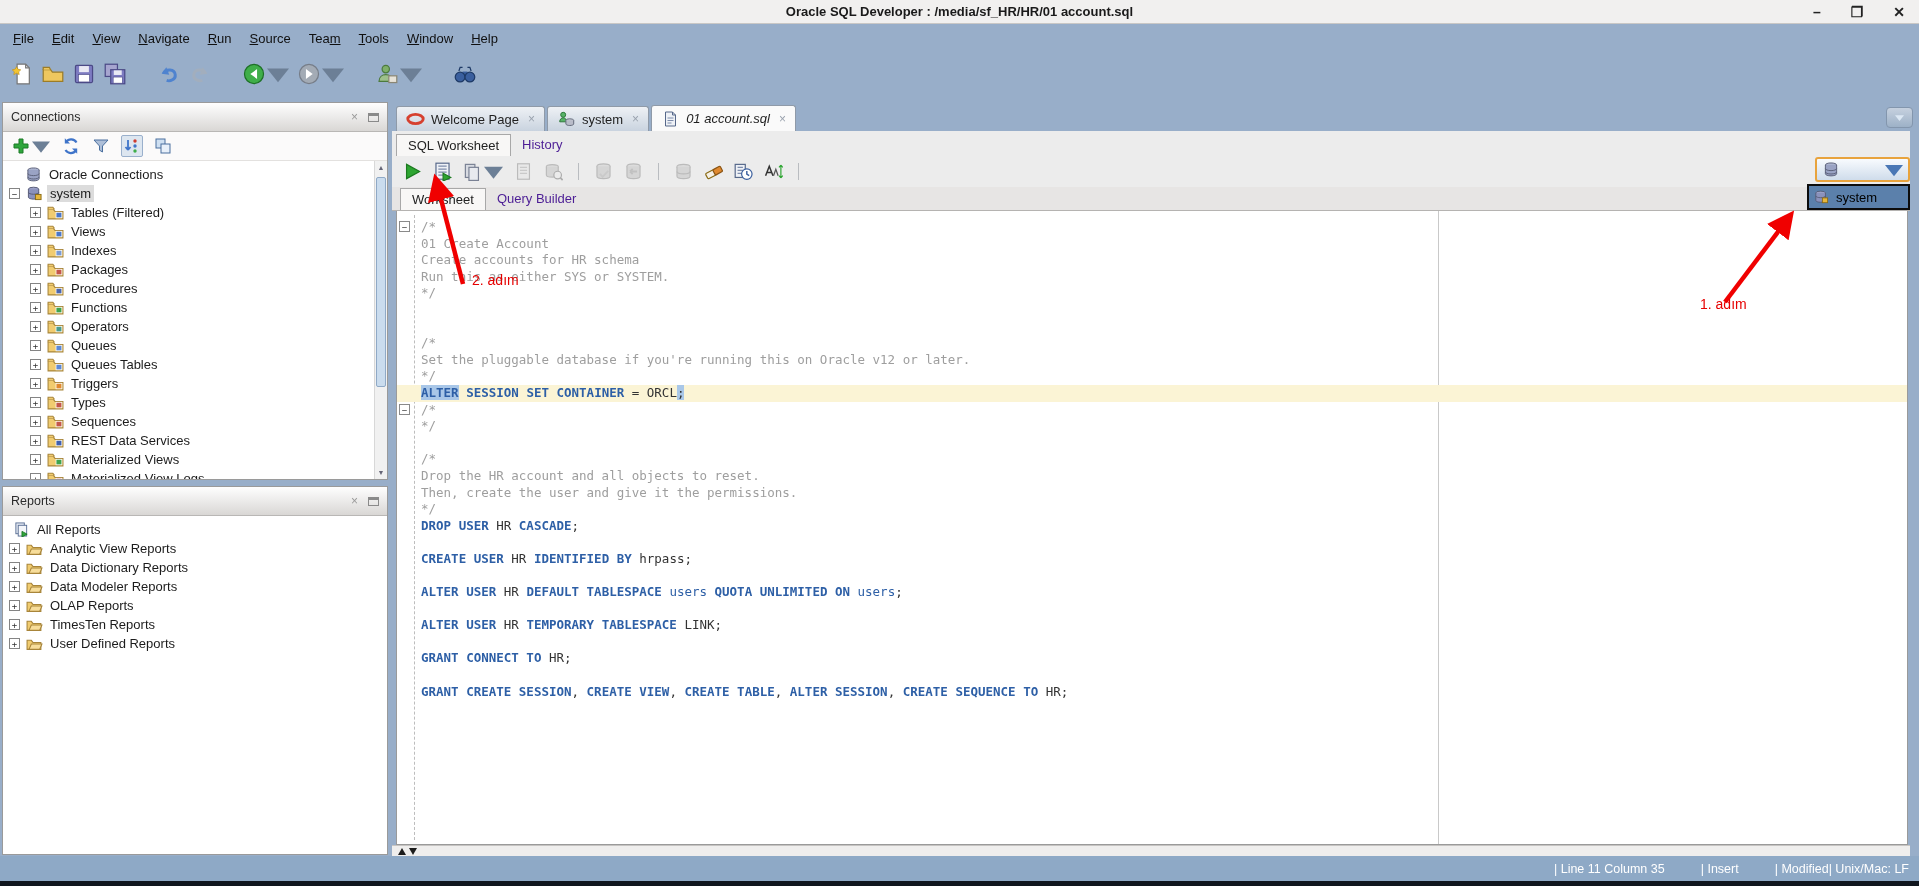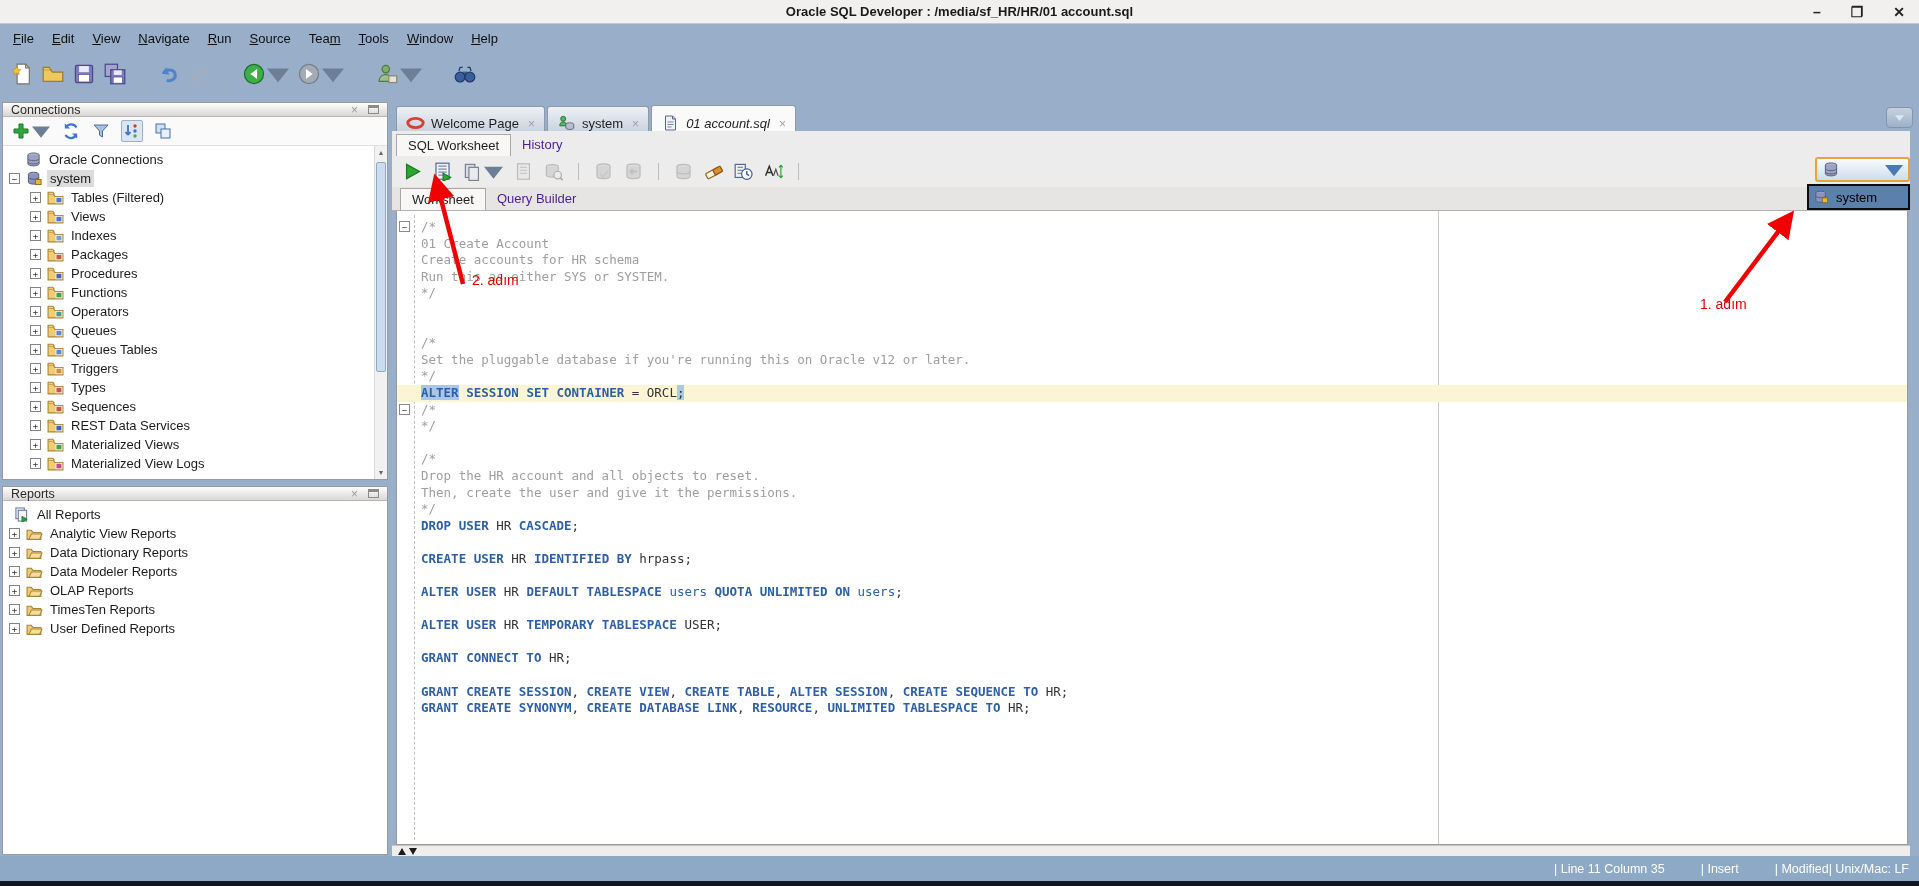--- a/index.html
+++ b/index.html
@@ -20,21 +20,21 @@
 .maintoolbar{position:absolute;left:0;top:53px;width:1919px;height:42px;display:flex;align-items:center;padding-left:10px;gap:7px}
 .maintoolbar .ic{width:22px;height:22px}
 .tbtn{display:inline-flex;align-items:center;gap:2px;padding:1px}
 .tbtn.pressed{background:#dde6f0;border:1px solid #9ab0cc;border-radius:2px}
 .tgap{width:16px}
 .tsep{width:1px;height:17px;background:#b9bcc0;margin:0 5px}
 .chevspan{width:9px;height:7px;display:inline-block}
 
 .connpanel{position:absolute;left:2px;top:102px;width:386px;height:378px;background:#fff;border:1px solid #9a9a9a;display:flex;flex-direction:column}
 .reppanel{position:absolute;left:2px;top:486px;width:386px;height:369px;background:#fff;border:1px solid #9a9a9a;display:flex;flex-direction:column}
-.phead{height:14px;flex:none;background:linear-gradient(#fefefe,#d9d7d5);border-bottom:1px solid #b9b7b5;display:flex;align-items:center;font-size:12.5px;color:#2b2b2b;padding:0 8px}
+.phead{height:29px;flex:none;background:linear-gradient(#fefefe,#d9d7d5);border-bottom:1px solid #b9b7b5;display:flex;align-items:center;font-size:12.5px;color:#2b2b2b;padding:0 8px}
 .phead .sp{flex:1}
 .ph-x{color:#9a9a9a;font-size:12px;margin-left:10px}
 .rbox{width:11px;height:9px;border:1px solid #8a8a8a;border-top:3px solid #8a8a8a;margin-left:10px}
 .ptool{height:29px;flex:none;display:flex;align-items:center;gap:10px;padding-left:8px;background:#fbfafa;border-bottom:1px solid #e3e1df}
 .ptool .ic{width:18px;height:18px}
 .treearea{flex:1;position:relative;overflow:hidden;padding-top:4px}
 .trow{display:flex;align-items:center;height:19px;font-size:13px;color:#1c1c1c;white-space:nowrap}
 .trow .ic{width:17px;height:15px;margin:0 4px 0 2px;flex:none}
 .xbox{width:11px;height:11px;flex:none;border:1px solid #848484;background:#fff;font:9px/10px "DejaVu Sans Mono",monospace;text-align:center;color:#333;margin-right:4px}
 .lvl0{padding-left:6px}
@@ -43,21 +43,21 @@
 #reports-tree .lvl1{padding-left:6px}
 #reports-tree .root{padding-left:8px}
 .tlabel{padding:1px 3px}
 .sellab{background:#dcdcdc}
 .vsb{position:absolute;right:0;top:0;bottom:0;width:13px;background:#f1f1f1;border-left:1px solid #d8d8d8}
 .vsb .thumb{position:absolute;left:1px;right:1px;top:16px;height:210px;background:#cadcee;border:1px solid #8fa9c6;border-radius:2px}
 .vsb .sb{position:absolute;left:0;right:0;height:13px;font-size:7px;color:#667;text-align:center;line-height:13px}
 .vsb .sb.up{top:0}.vsb .sb.down{bottom:0}
 
 .tabbar{position:absolute;left:392px;top:103px;width:1518px;height:28px;display:flex;align-items:flex-end;gap:2px;padding-left:4px}
-.etab{height:25px;display:flex;align-items:flex-end;gap:6px;padding:0 9px;background:linear-gradient(#eef1f5,#c9d3df);border:1px solid #8f9aa8;border-bottom:none;border-radius:3px 3px 0 0;font-size:13px;color:#1f1f1f}
+.etab{height:25px;display:flex;align-items:center;gap:6px;padding:0 9px;background:linear-gradient(#eef1f5,#c9d3df);border:1px solid #8f9aa8;border-bottom:none;border-radius:3px 3px 0 0;font-size:13px;color:#1f1f1f}
 .etab.active{background:#fafafa;height:26px}
 .etab .ic{width:19px;height:16px}
 .ital{font-style:italic}
 .tclose{color:#9aa2ae;font-size:12px;margin-left:3px}
 .tabmenu{position:absolute;left:1886px;top:107px;width:27px;height:21px;background:linear-gradient(#c6d1df,#9db1c7);border:1px solid #8396ad;border-radius:4px;display:flex;align-items:center;justify-content:center}
 .subtabs{position:absolute;left:392px;top:131px;width:1518px;height:25px;background:#ececec;display:flex;align-items:flex-end;padding-left:4px;font-size:13px}
 .boxtab{padding:3px 11px;background:#f8f7f6;border:1px solid #a8a8a8;border-bottom:none;color:#222}
 .plaintab{padding:4px 11px;color:#4c1d95}
 .etool{position:absolute;left:392px;top:156px;width:1518px;height:31px;background:#ececec;display:flex;align-items:center;gap:9px;padding-left:10px}
 .etool .ic{width:19px;height:19px}
@@ -745,26 +745,25 @@
         <div class="cl"><span class="tok-c">/*</span></div>
         <div class="cl"><span class="tok-c">Drop the HR account and all objects to reset.</span></div>
         <div class="cl"><span class="tok-c">Then, create the user and give it the permissions.</span></div>
         <div class="cl"><span class="tok-c">*/</span></div>
         <div class="cl"><span class="tok-k">DROP USER</span><span class="tok-p"> HR </span><span class="tok-k">CASCADE</span><span class="tok-p">;</span></div>
         <div class="cl"></div>
         <div class="cl"><span class="tok-k">CREATE USER</span><span class="tok-p"> HR </span><span class="tok-k">IDENTIFIED BY</span><span class="tok-p"> hrpass;</span></div>
         <div class="cl"></div>
         <div class="cl"><span class="tok-k">ALTER USER</span><span class="tok-p"> HR </span><span class="tok-k">DEFAULT TABLESPACE</span><span class="tok-p"> </span><span class="tok-u">users</span><span class="tok-p"> </span><span class="tok-k">QUOTA UNLIMITED ON</span><span class="tok-p"> </span><span class="tok-u">users</span><span class="tok-p">;</span></div>
         <div class="cl"></div>
-        <div class="cl"><span class="tok-k">ALTER USER</span><span class="tok-p"> HR </span><span class="tok-k">TEMPORARY TABLESPACE</span><span class="tok-p"> USER;</span></div>
+        <div class="cl"><span class="tok-k">ALTER USER</span><span class="tok-p"> HR </span><span class="tok-k">TEMPORARY TABLESPACE</span><span class="tok-p"> LINK;</span></div>
         <div class="cl"></div>
         <div class="cl"><span class="tok-k">GRANT CONNECT TO</span><span class="tok-p"> HR;</span></div>
         <div class="cl"></div>
         <div class="cl"><span class="tok-k">GRANT CREATE SESSION</span><span class="tok-p">, </span><span class="tok-k">CREATE VIEW</span><span class="tok-p">, </span><span class="tok-k">CREATE TABLE</span><span class="tok-p">, </span><span class="tok-k">ALTER SESSION</span><span class="tok-p">, </span><span class="tok-k">CREATE SEQUENCE TO</span><span class="tok-p"> HR;</span></div>
-        <div class="cl"><span class="tok-k">GRANT CREATE SYNONYM</span><span class="tok-p">, </span><span class="tok-k">CREATE DATABASE LINK</span><span class="tok-p">, </span><span class="tok-k">RESOURCE</span><span class="tok-p">, </span><span class="tok-k">UNLIMITED TABLESPACE TO</span><span class="tok-p"> HR;</span></div>
       </div>
   </div>
 
   <div class="scrollstrip">
     <span class="tri up"></span>
     <span class="tri down"></span>
   </div>
 
   <div class="combo">
     <span class="ic">

